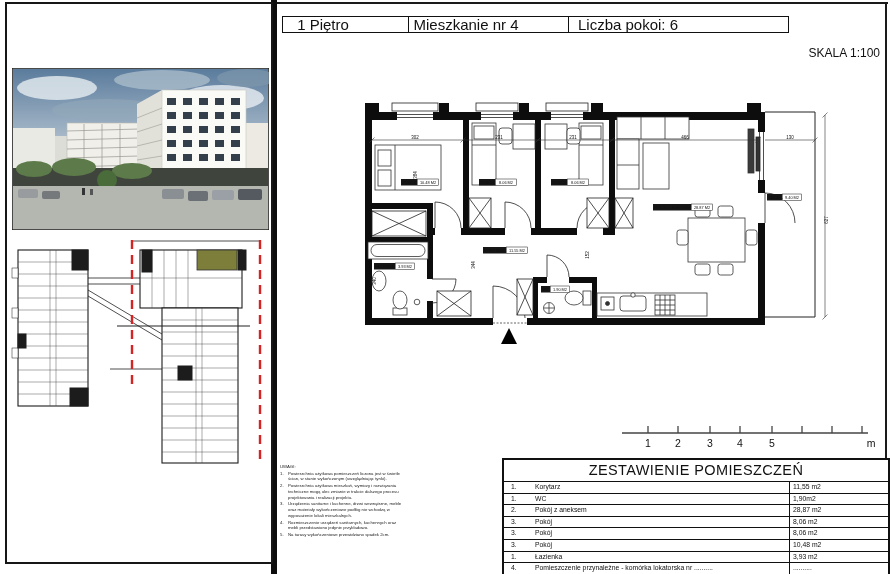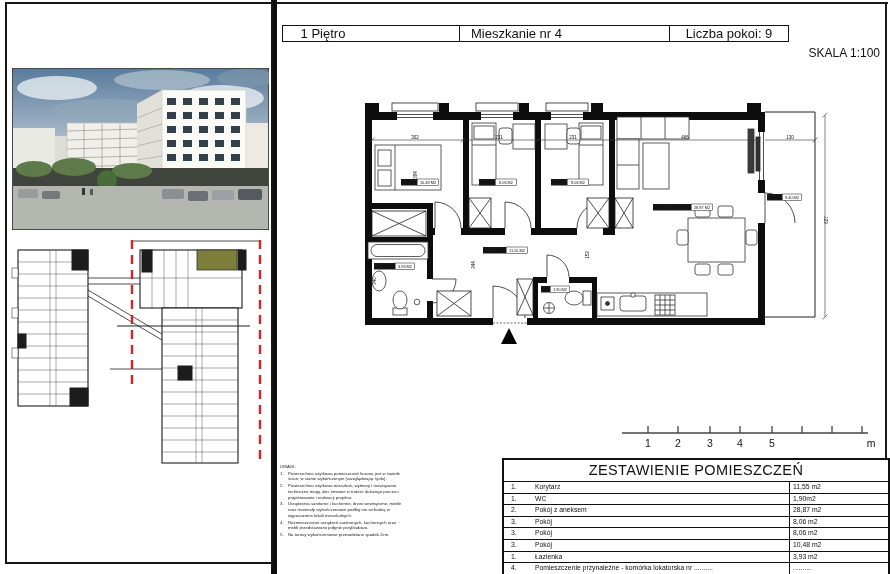--- a/index.html
+++ b/index.html
@@ -5,24 +5,24 @@
   html,body{margin:0;padding:0;background:#fff;}
   body{width:890px;height:574px;position:relative;overflow:hidden;
        font-family:"Liberation Sans",sans-serif;color:#111;}
   .abs{position:absolute;}
   
   .topline{left:5px;top:2px;width:883px;height:2px;background:#1a1a1a;}
   .rightline{left:885px;top:2px;width:2px;height:568px;background:#1a1a1a;}
   .divider{left:271px;top:0;width:6px;height:574px;background:#0d0d0d;}
   .leftbox{left:5px;top:2px;width:264px;height:558px;border:2px solid #161616;}
   
-  .hd{left:282px;top:25px;width:505px;height:15px;display:flex;
-      border:1.4px solid #111;font-size:13px;line-height:15px;justify-content:space-between;}
+  .hd{left:282px;top:16px;width:505px;height:15px;display:flex;
+      border:1.4px solid #111;font-size:15px;line-height:15px;}
   .hd-cell{text-align:center;overflow:hidden;white-space:nowrap;}
-  .hd-cell+.hd-cell{border-left:1.2px solid #111;}
+  .hd-cell+.hd-cell{border-left:1.2px solid #111;margin-left:45px;}
   .hd-c1{width:80px;}.hd-c2{width:114px;}.hd-c3{width:118px;}.hd-c4{flex:1;}
   .skala{left:690px;top:46px;width:190px;text-align:right;font-size:12px;}
   
   .notes{left:280px;top:464px;width:126px;font-size:4.3px;line-height:1.32;color:#222;}
   .notes-title{margin-bottom:1px;}
   .note-item{display:flex;margin-bottom:1.2px;}
   .note-no{width:8px;flex:none;}
   .note-text{flex:1;}
   
   .rt{left:502px;top:458px;width:384px;border:2px solid #111;background:#fff;}
@@ -210,21 +210,21 @@
   </g>
   <g stroke="#d42424" stroke-width="2.4" stroke-dasharray="9,6">
     <line x1="122" y1="2" x2="122" y2="150"></line>
     <line x1="250" y1="2" x2="250" y2="227"></line>
   </g>
 </svg>
 
 <div class="abs hd">
   <div class="hd-cell hd-c1">1 Piętro</div>
   <div class="hd-cell hd-c2">Mieszkanie nr 4</div>
-  <div class="hd-cell hd-c3">Liczba pokoi: 9</div>
+  <div class="hd-cell hd-c3">Liczba pokoi: 6</div>
 </div>
 <div class="abs skala">SKALA 1:100</div>
 
 <svg class="abs" style="left:355px;top:95px;" width="535" height="265" viewBox="0 0 535 265">
 
   <g fill="#0d0d0d">
     <rect x="10" y="17" width="32" height="8"></rect>
       <rect x="78" y="17" width="48" height="8"></rect>
     <rect x="158" y="17" width="38" height="8"></rect>
       <rect x="228" y="17" width="175" height="8"></rect>

